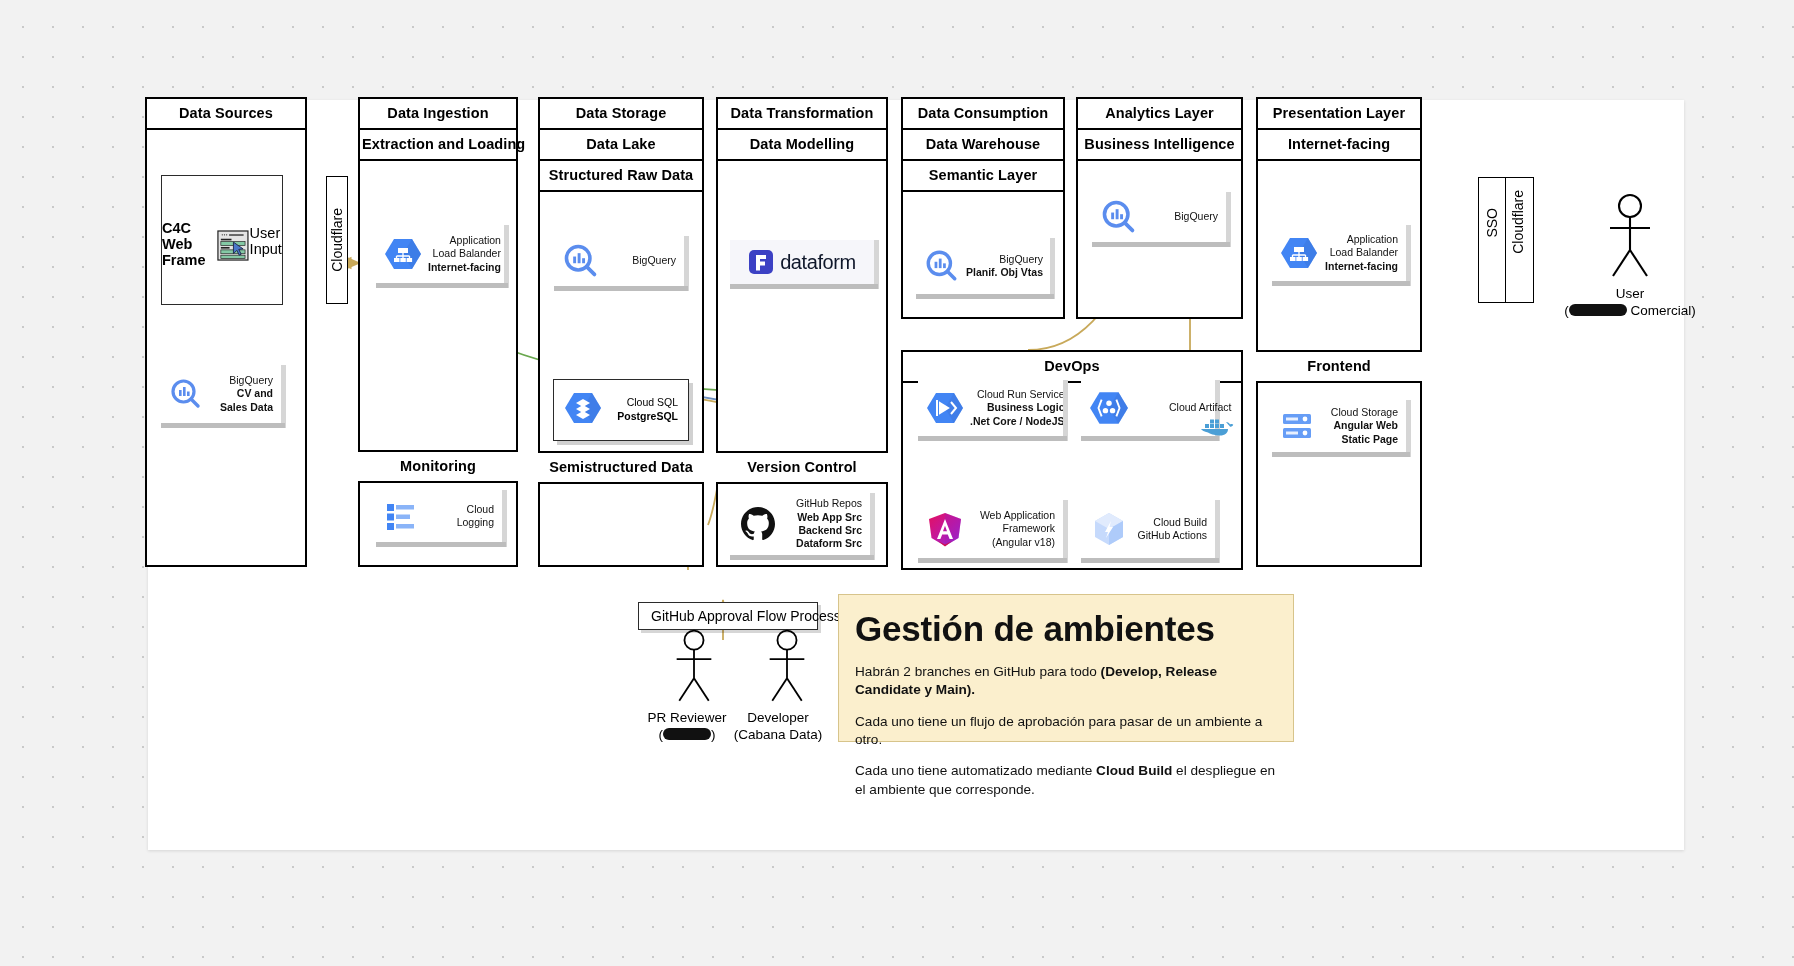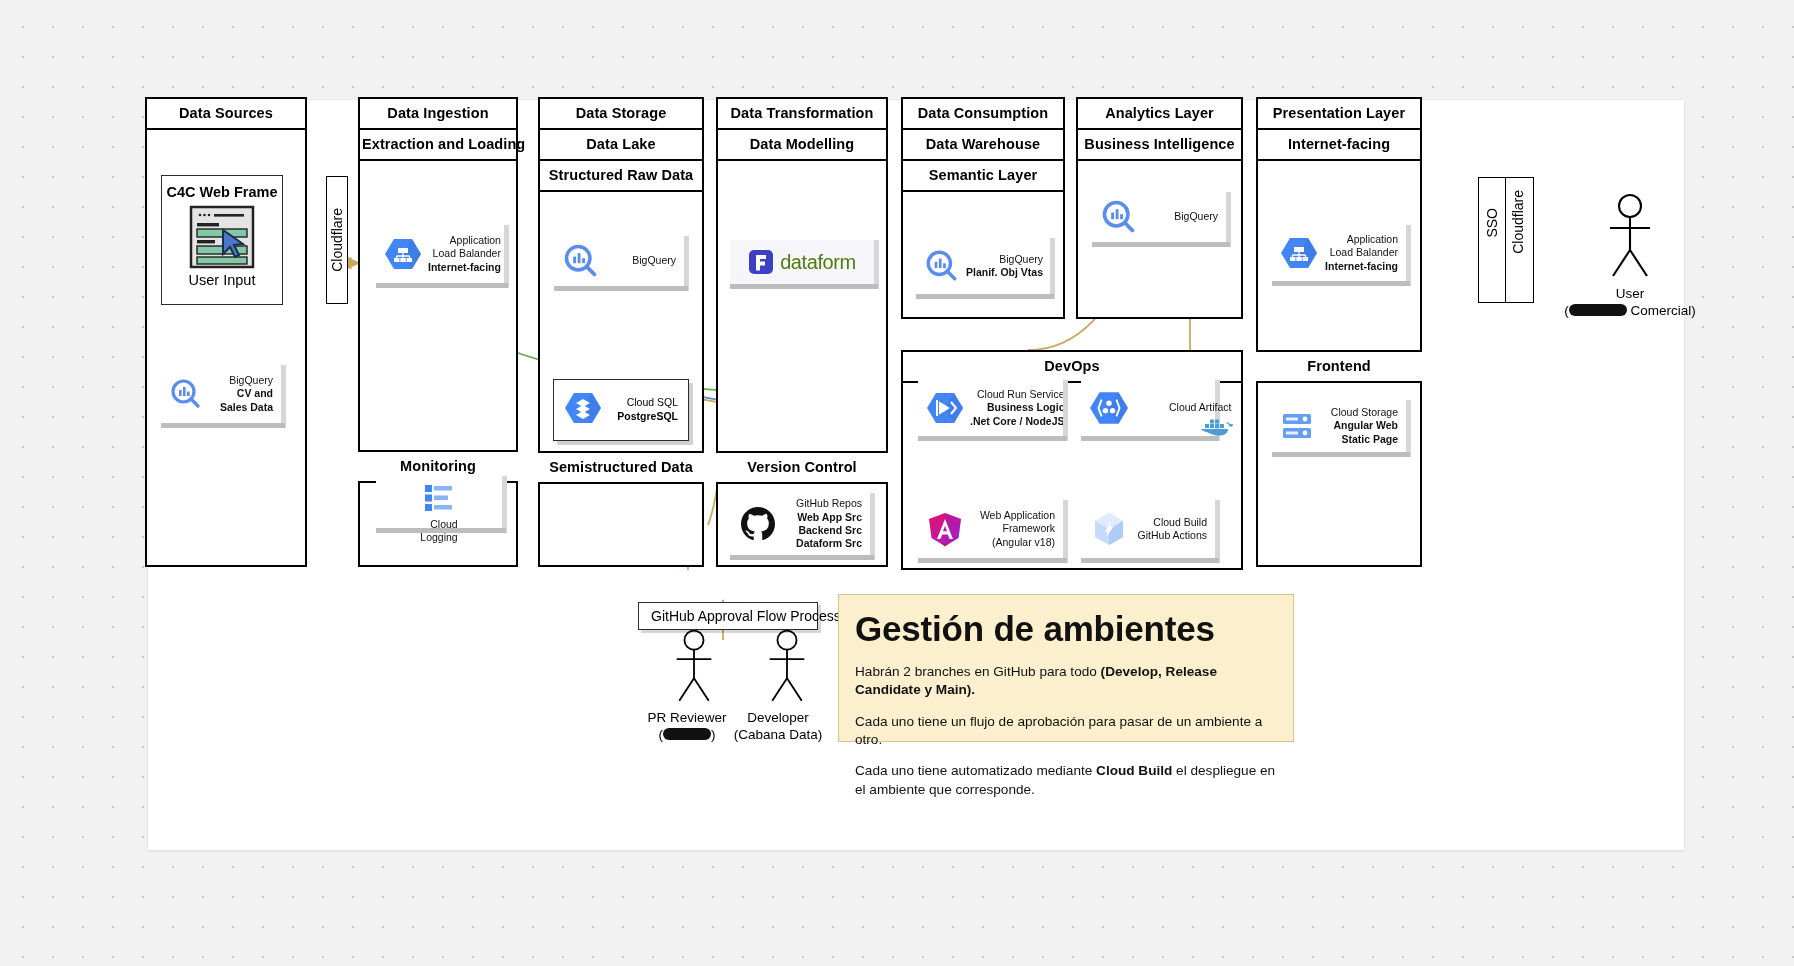--- a/index.html
+++ b/index.html
@@ -103,21 +103,21 @@
     font-size:14px;
     white-space:nowrap;
     color:#000;
   }
 
   
   .framebox{
     position:absolute;
     border:1.6px solid #2b2b2b;
     background:#fff;
-    display:flex; flex-direction:column; align-items:center;
+    display:flex; flex-direction:row; align-items:center;
     padding-top:8px;
   }
   .framebox .t{ font-size:14.5px; font-weight:bold; }
   .framebox .c{ font-size:14.5px; padding-bottom:6px; }
 
   
   .flowtitle{
     position:absolute;
     border:1.6px solid #2b2b2b;
     background:#fff;
@@ -302,21 +302,21 @@
         <path d="M19,17 L19,20 M12.5,20 L25.5,20 M12.5,20 L12.5,22 M19,20 L19,22 M25.5,20 L25.5,22" stroke="#fff" stroke-width="1.3" fill="none"></path>
       </svg>
     </span>
     <span class="lbl">
       <span>Application</span><br>
       <span>Load Balander</span><br>
       <span class="b">Internet-facing</span>
     </span>
   </div>
 
-  <div class="gcard" style="left:228px; top:376px; width:126px; height:52px;flex-direction:column;">
+  <div class="gcard" style="left:228px; top:390px; width:126px; height:52px;">
     <span class="ico">
       <svg width="34" height="30" viewBox="0 0 34 30">
         <rect x="3" y="3" width="7" height="7" fill="#4285f4"></rect>
         <rect x="12" y="4" width="18" height="4.5" fill="#8ab4f8"></rect>
         <rect x="3" y="12.5" width="7" height="7" fill="#4285f4"></rect>
         <rect x="12" y="13.5" width="14" height="4.5" fill="#8ab4f8"></rect>
         <rect x="3" y="22" width="7" height="7" fill="#4285f4"></rect>
         <rect x="12" y="23" width="18" height="4.5" fill="#8ab4f8"></rect>
       </svg>
     </span>
@@ -370,21 +370,21 @@
   </div>
   <div class="lane-hdr" style="position:absolute; left:568px; top:351px; width:172px; background:#fff; border-top:2.5px solid #000;">Version Control</div>
 
   <div class="gcard" style="left:582px; top:140px; width:144px; height:44px; justify-content:center; background:#f6f6fa;">
     <span class="ico">
       <svg width="26" height="26" viewBox="0 0 26 26">
         <rect x="1" y="1" width="24" height="24" rx="5" fill="#3c41c4"></rect>
         <path d="M8,6 h10 v4 h-6 v2.4 h5 v4 h-5 v5 h-4 z" fill="#fff"></path>
       </svg>
     </span>
-    <span style="font-size:20px; color:#4d7c0f; letter-spacing:-.4px; font-weight:500;">dataform</span>
+    <span style="font-size:20px; color:#0f172a; letter-spacing:-.4px; font-weight:500;">dataform</span>
   </div>
 
   <div class="gcard" style="left:582px; top:393px; width:140px; height:62px;">
     <span class="ico">
       <svg width="40" height="40" viewBox="0 0 40 40">
         <path d="M20,3 C10.6,3 3,10.6 3,20 c0,7.5 4.9,13.9 11.6,16.1 0.85,0.16 1.16-0.37 1.16-0.82 0-0.4-0.015-1.47-0.02-2.9 -4.72,1.03-5.72-2.27-5.72-2.27 -0.77-1.96-1.88-2.48-1.88-2.48 -1.54-1.05 0.12-1.03 0.12-1.03 1.7,0.12 2.6,1.75 2.6,1.75 1.51,2.6 3.97,1.85 4.94,1.41 0.15-1.1 0.59-1.85 1.08-2.27 -3.77-0.43-7.73-1.88-7.73-8.38 0-1.85 0.66-3.36 1.75-4.55 -0.18-0.43-0.76-2.16 0.16-4.5 0,0 1.42-0.46 4.67,1.74 1.36-0.38 2.81-0.57 4.26-0.57 1.45,0 2.9,0.19 4.26,0.57 3.24-2.2 4.66-1.74 4.66-1.74 0.93,2.34 0.35,4.07 0.17,4.5 1.09,1.19 1.75,2.7 1.75,4.55 0,6.52-3.97,7.95-7.75,8.37 0.61,0.53 1.15,1.56 1.15,3.14 0,2.27-0.02,4.1-0.02,4.66 0,0.45 0.3,0.98 1.17,0.81 C32.1,33.9 37,27.5 37,20 37,10.6 29.4,3 20,3 z" fill="#111"></path>
       </svg>
     </span>
     <span class="lbl">
       <span>GitHub Repos</span><br>

